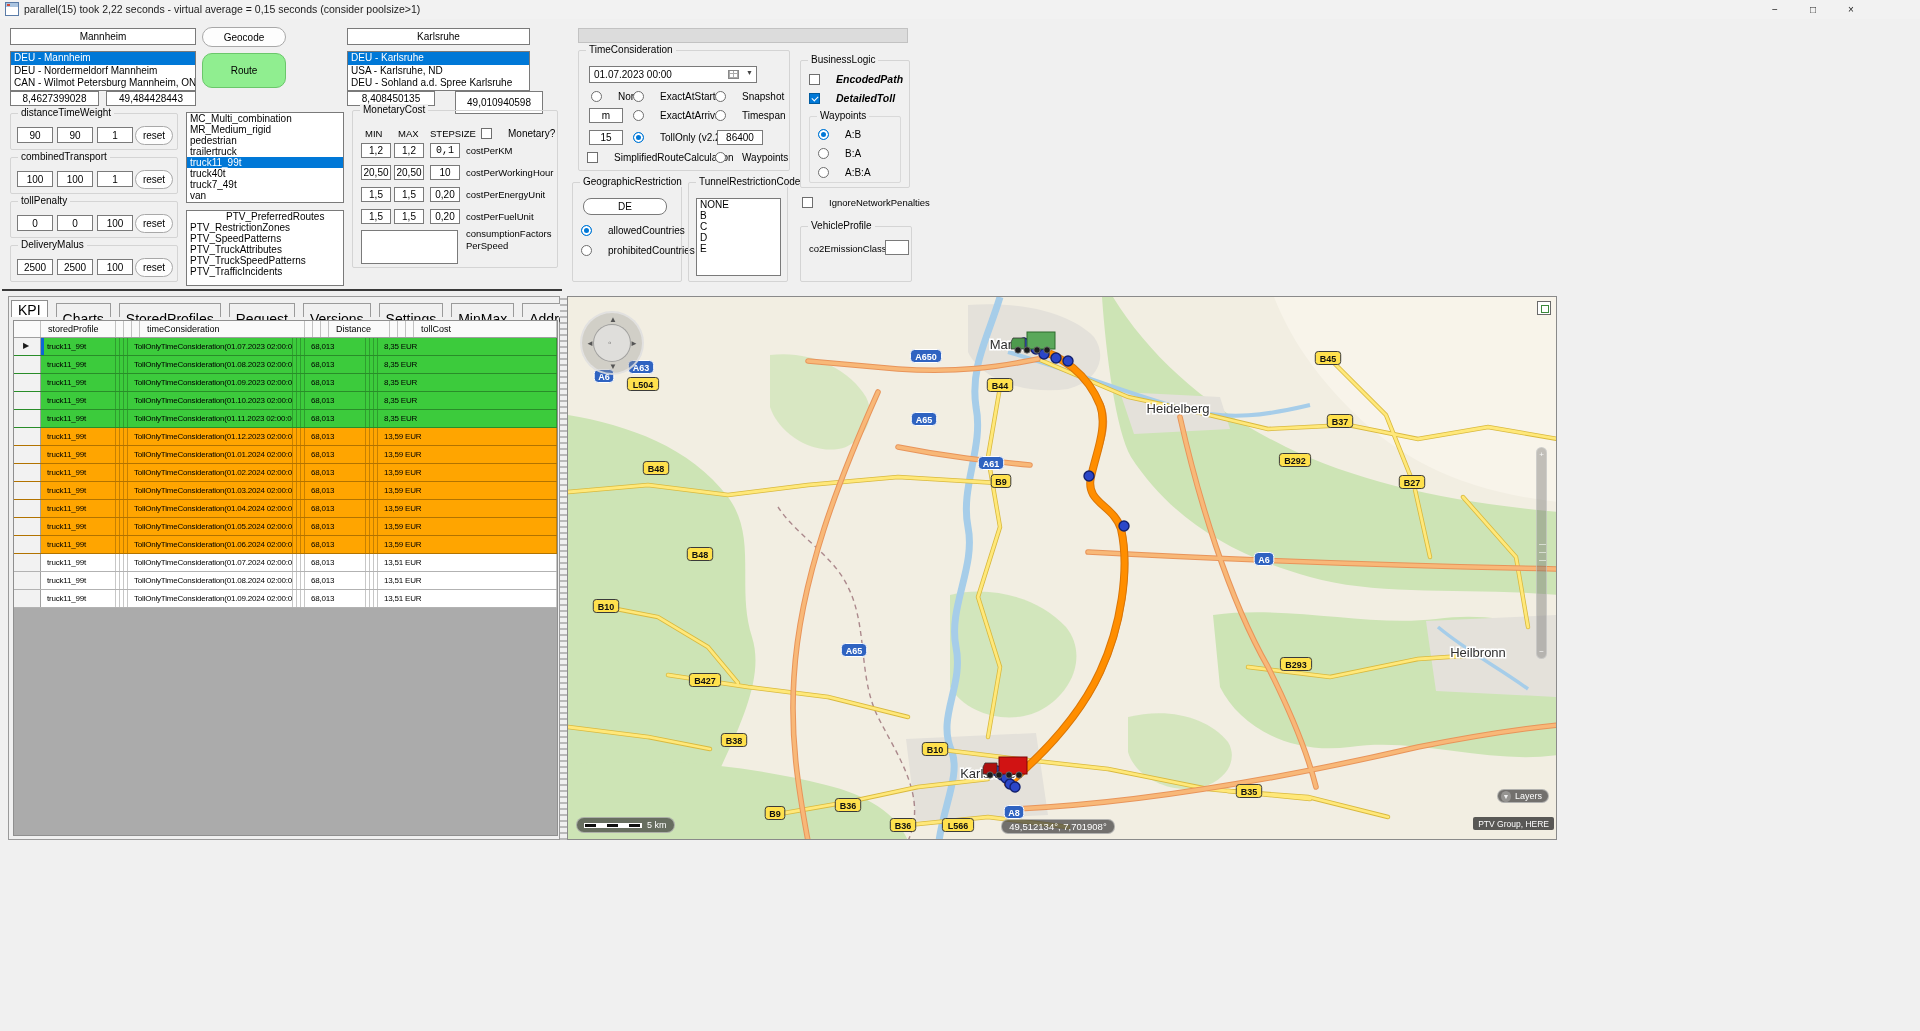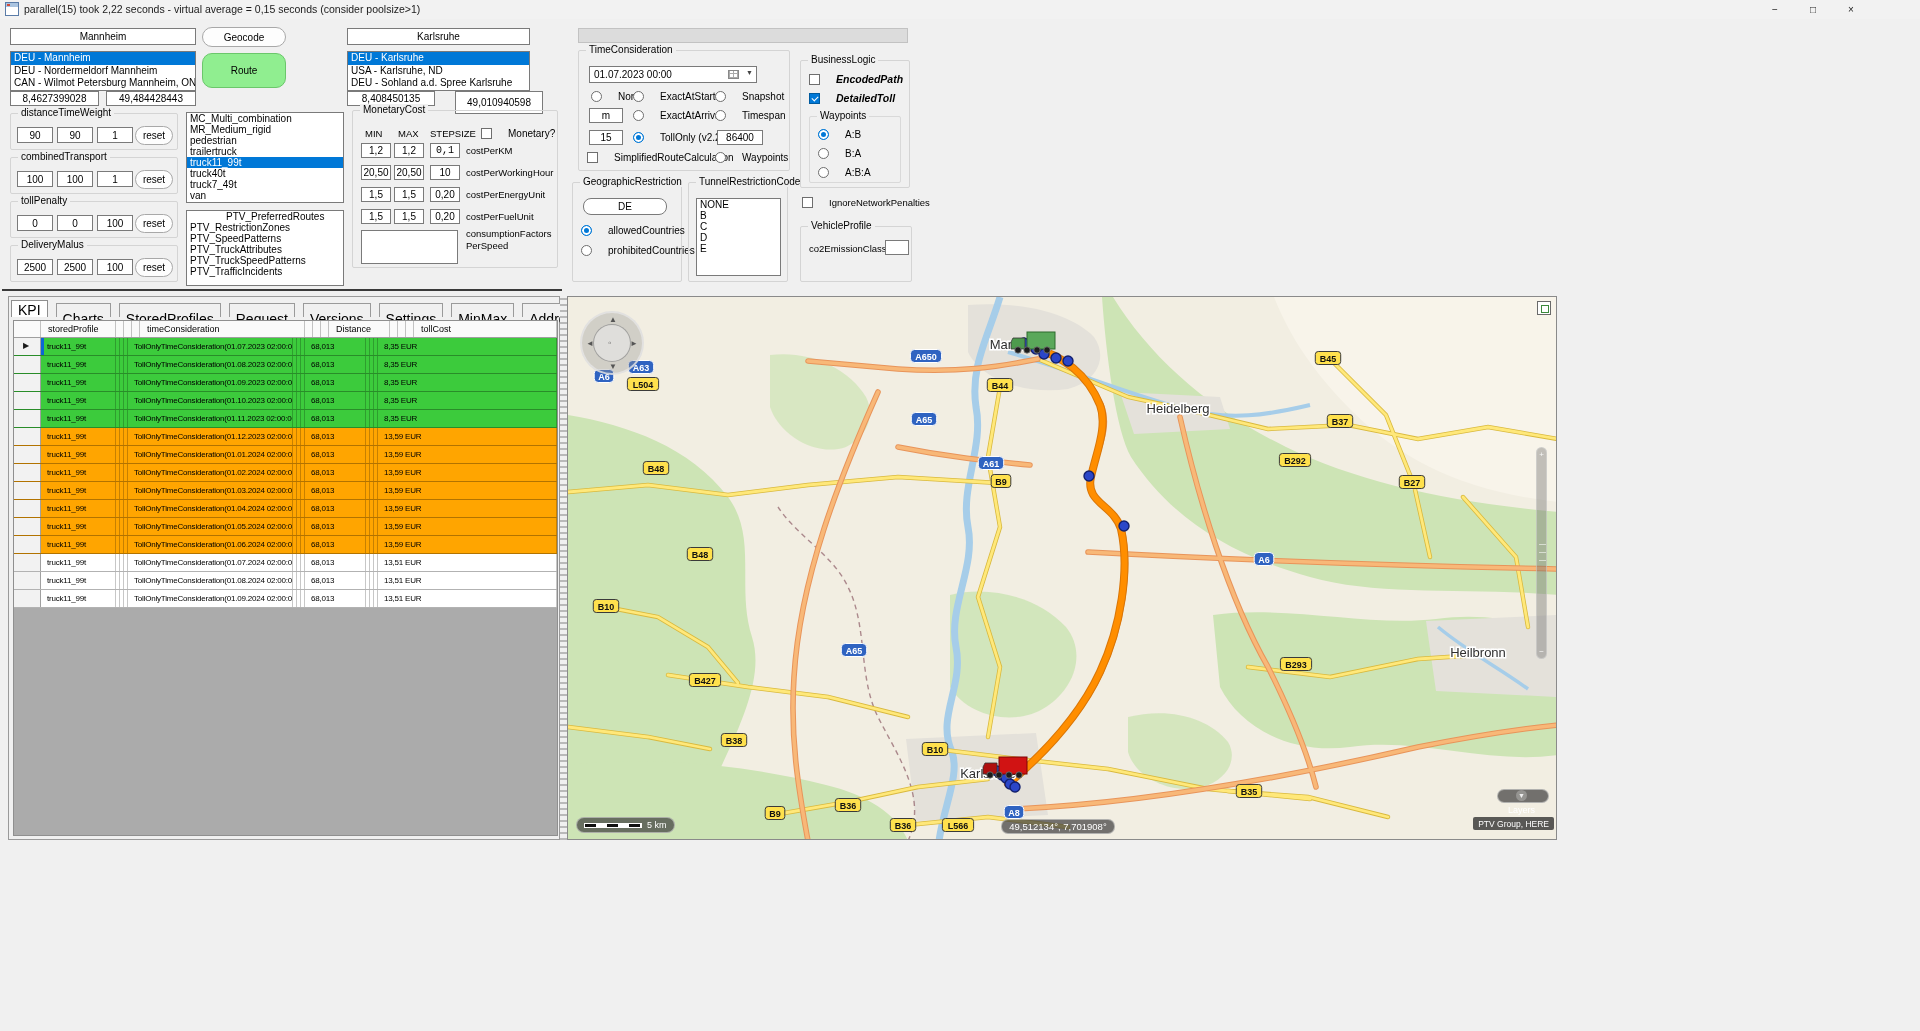--- a/index.html
+++ b/index.html
@@ -84,21 +84,21 @@
   #zoom-slider .tick { position:absolute; left:2px; width:7px; height:1px; background:rgba(255,255,255,0.55); }
   #mini-btn { right:5px; top:4px; width:14px; height:14px; background:#fff; border:1px solid #6a6a6a; }
   #mini-btn::after { content:""; position:absolute; left:3px; top:3px; width:6px; height:6px; border:1.5px solid #3c8a3c; }
   .dark-pill { background:rgba(64,64,64,0.72); border:1px solid rgba(255,255,255,0.45); border-radius:8px;
     color:#fff; display:flex; align-items:center; }
   #scalebar { left:8px; top:520px; height:16px; padding:0 7px; gap:5px; }
   #scalebar .segs { width:58px; height:5px; border:1px solid #fff;
     background:repeating-linear-gradient(90deg,#111 0 11px,#fff 11px 22px); }
   #scalebar .txt { font-size:9px; }
   #coord-pill { left:433px; top:522px; width:114px; height:15px; justify-content:center; font-size:9.5px; border-radius:7px; }
-  #layers-btn { left:929px; top:492px; width:52px; height:14px; padding:0 6px 0 3px; gap:4px; border-radius:9px;flex-direction:column; }
+  #layers-btn { left:929px; top:492px; width:52px; height:14px; padding:0 6px 0 3px; gap:4px; border-radius:9px; }
   #layers-btn .ic { width:11px; height:11px; border-radius:50%; background:rgba(255,255,255,0.25);
     font-size:7px; line-height:11px; text-align:center; color:#eee; }
   #layers-btn .txt { font-size:9px; }
   #attribution { right:2px; top:520px; height:13px; padding:0 5px; font-size:8.5px; border-radius:2px;
     background:rgba(50,50,50,0.8); border:none; }
 
   #separator { position:absolute; left:2px; top:289px; width:560px; height:2px; background:#3a3a3a; }
   #progress-bar { position:absolute; left:578px; top:28px; width:330px; height:15px; background:#dcdcdc; border:1px solid #c2c2c2; }
 
   .city-label { font-size:13px; font-weight:400; fill:#2e2e2e; stroke:#ffffff; stroke-width:3px; paint-order:stroke; }

